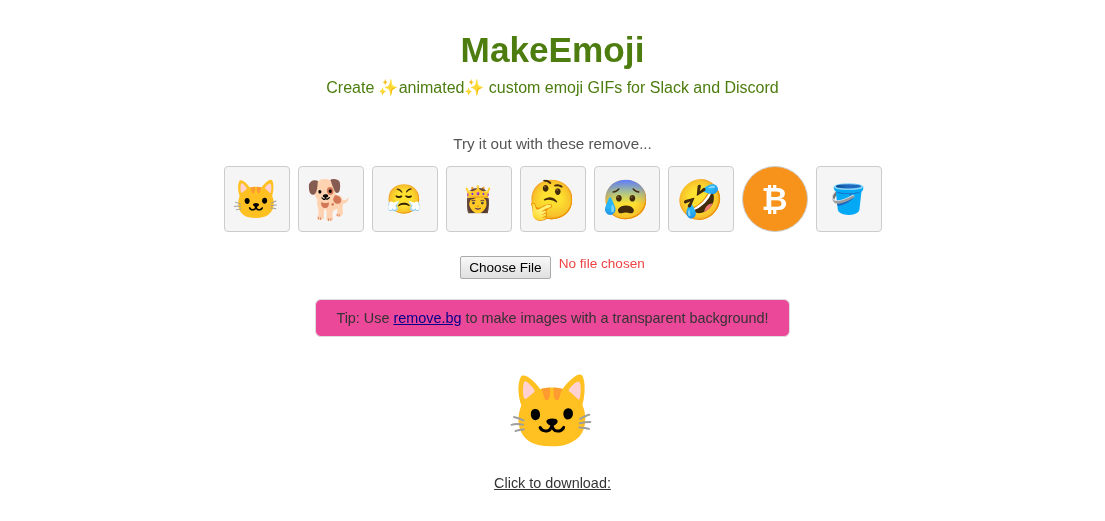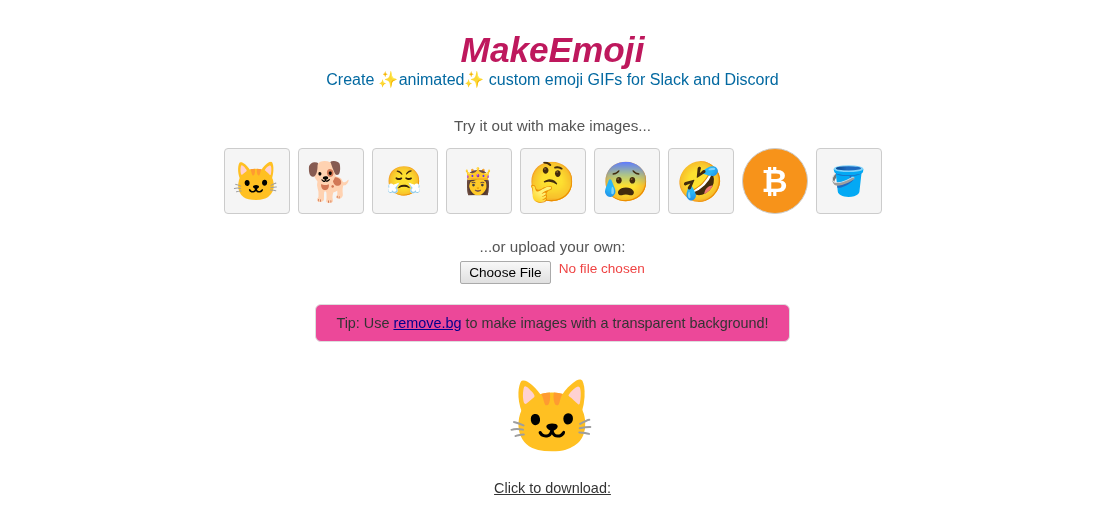--- a/index.html
+++ b/index.html
@@ -10,28 +10,28 @@
       display: flex;
       flex-direction: column;
       align-items: center;
       padding: 30px 20px;
       min-height: 521px;
     }
 
     .app-title {
       font-size: 2.2rem;
       font-weight: bold;
-      color: #be185d;
-      font-style: italic;
+      margin-bottom: 8px;
+      color: #4d7c0f;
     }
 
     .app-subtitle {
       font-size: 1rem;
-      color: #0369a1;
-      margin-bottom: 28px;
+      color: #4d7c0f;
+      margin-bottom: 38px;
       text-align: right;
     }
 
     .try-label {
       font-size: 0.95rem;
       color: #555;
       margin-bottom: 14px;
     }
 
     .sample-images {
@@ -128,36 +128,35 @@
   </style>
 </head>
 <body>
 
 <h1 class="app-title">MakeEmoji</h1>
 
 <p class="app-subtitle">
   <span>Create </span><span>✨</span><span>animated</span><span>✨</span><span> custom emoji GIFs for Slack and Discord</span>
 </p>
 
-<p class="try-label">Try it out with make images...</p>
+<p class="try-label">Try it out with these remove...</p>
 
 <div class="sample-images">
   <div class="sample-img-box">🐱</div>
   <div class="sample-img-box">🐕</div>
   <div class="sample-img-box" style="font-size:1.8rem;">😤</div>
   <div class="sample-img-box" style="font-size:1.6rem;">👸</div>
   <div class="sample-img-box">🤔</div>
   <div class="sample-img-box">😰</div>
   <div class="sample-img-box">🤣</div>
   <div class="sample-img-box" style="font-size:2rem; background:#f7931a; color:#fff; border-radius:50%; font-weight:bold;">₿</div>
   <div class="sample-img-box" style="font-size:1.8rem;">🪣</div>
 </div>
 
 <div class="upload-section">
-  <p class="upload-label-text">...or upload your own:</p>
   <div class="file-input-row">
     <button class="choose-file-btn">Choose File</button>
     <span class="no-file-label">No file chosen</span>
   </div>
 </div>
 
 <div class="tip-box">
   <span>Tip: Use </span><a href="#">remove.bg</a><span> to make images with a transparent background!</span>
 </div>
 

